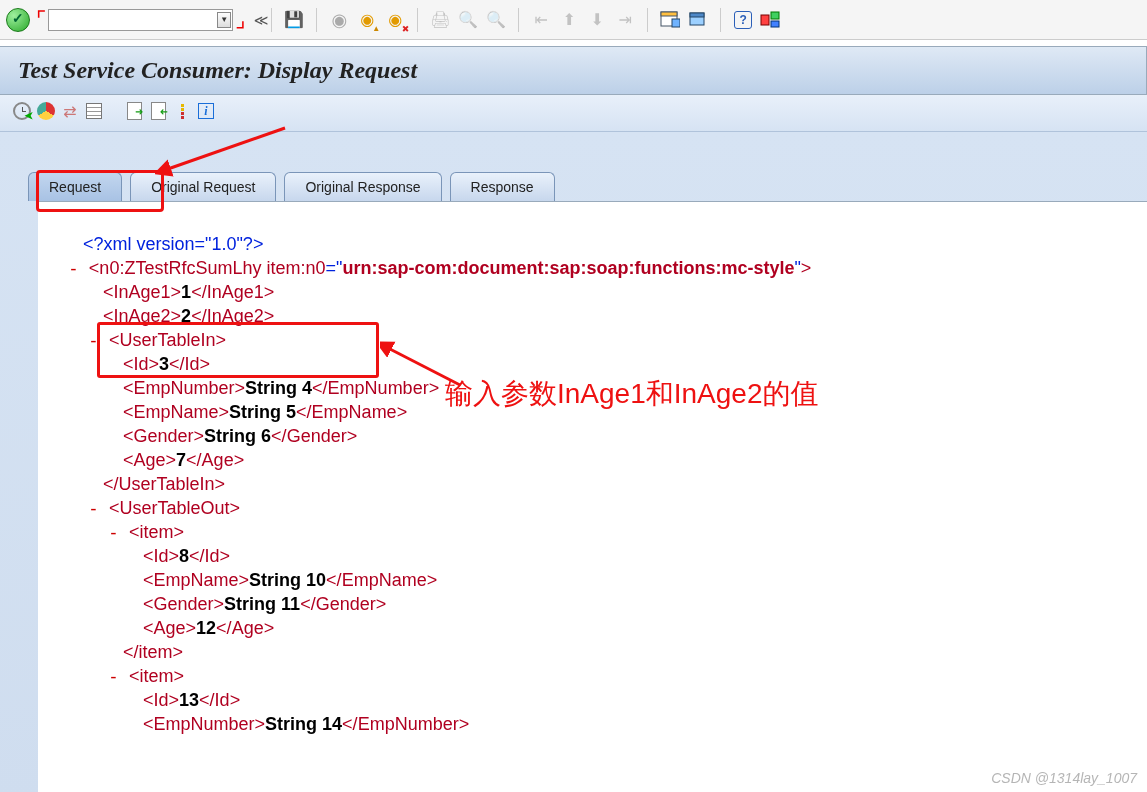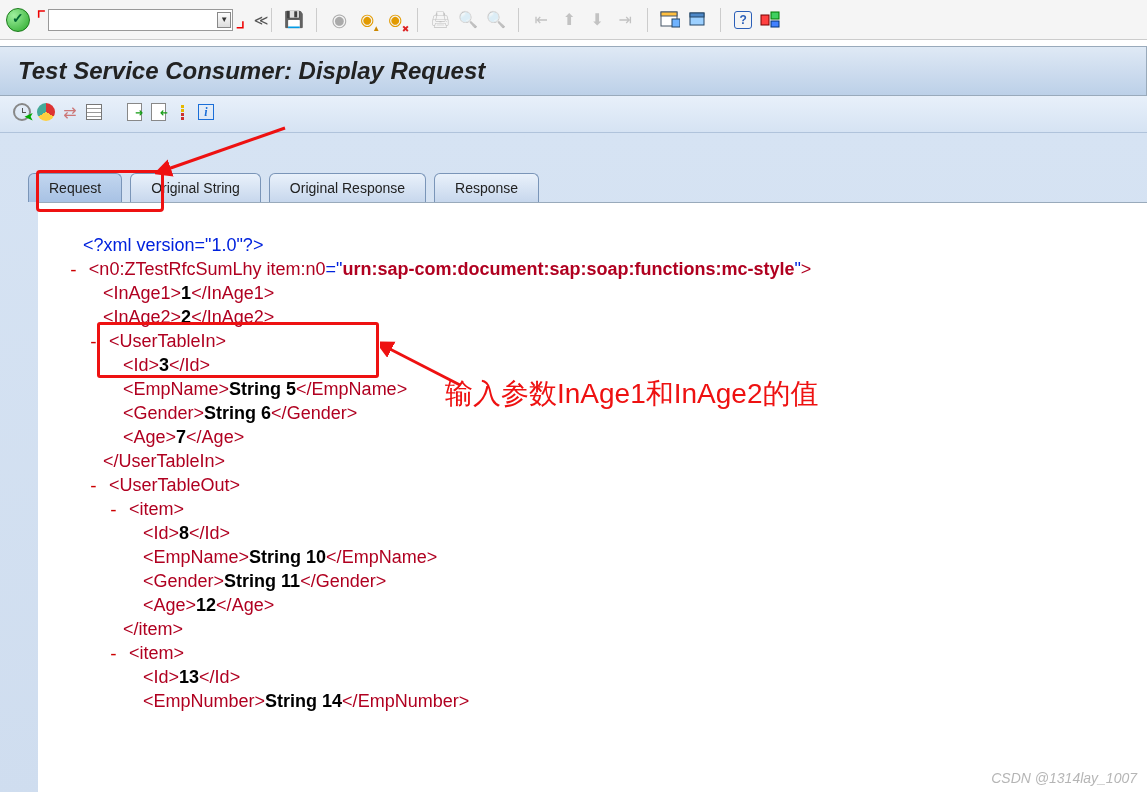--- a/index.html
+++ b/index.html
@@ -80,20 +80,21 @@
   .title-bar {
     background: linear-gradient(#dfe9f5, #bcd0e8);
     border: 1px solid #9ab;
     border-left: none;
     padding: 10px 18px;
     font-size: 24px;
     font-weight: bold;
     font-style: italic;
     color: #222;
     margin-top: 6px;
+    font-family: Liberation Serif, serif;
   }
   
   .app-toolbar {
     display: flex; align-items: center;
     padding: 6px 12px 10px 12px;
     background: linear-gradient(#e8f0fa, #d6e3f3);
     border-bottom: 1px solid #b0c3db;
     gap: 4px;
   }
   .app-toolbar .ico { width:20px; height:20px; display:flex; align-items:center; justify-content:center; font-size:16px; cursor:pointer;}
@@ -263,32 +264,33 @@
       </div>
   </div>
   <div class="ico">
       <div class="info-ico">i</div>
     </div>
 </div>
 
 <div class="tab-area">
   <div class="tabs">
     <div class="tab active">Request</div>
-    <div class="tab">Original String</div>
+    <div class="tab">Original Request</div>
     <div class="tab">Original Response</div>
     <div class="tab">Response</div>
   </div>
 
   <div class="xml-pane">
     <div class="row">   <span class="decl">&lt;?xml version="1.0"?&gt;</span></div>
     <div class="row"><span class="minus">-</span>  <span class="tag">&lt;n0:ZTestRfcSumLhy</span> <span class="attrname">item:n0</span><span class="eq">="</span><span class="attrval">urn:sap-com:document:sap:soap:functions:mc-style</span><span class="eq">"</span><span class="tag">&gt;</span></div>
     <div class="row">       <span class="tag">&lt;<span>InAge1</span>&gt;</span><span class="txt">1</span><span class="tag">&lt;/<span>InAge1</span>&gt;</span></div>
     <div class="row">       <span class="tag">&lt;<span>InAge2</span>&gt;</span><span class="txt">2</span><span class="tag">&lt;/<span>InAge2</span>&gt;</span></div>
     <div class="row">    <span class="minus">-</span>  <span class="tag">&lt;<span>UserTableIn</span>&gt;</span></div>
     <div class="row">           <span class="tag">&lt;<span>Id</span>&gt;</span><span class="txt">3</span><span class="tag">&lt;/<span>Id</span>&gt;</span></div>
+    <div class="row">           <span class="tag">&lt;<span>EmpNumber</span>&gt;</span><span class="txt">String 4</span><span class="tag">&lt;/<span>EmpNumber</span>&gt;</span></div>
     <div class="row">           <span class="tag">&lt;<span>EmpName</span>&gt;</span><span class="txt">String 5</span><span class="tag">&lt;/<span>EmpName</span>&gt;</span></div>
     <div class="row">           <span class="tag">&lt;<span>Gender</span>&gt;</span><span class="txt">String 6</span><span class="tag">&lt;/<span>Gender</span>&gt;</span></div>
     <div class="row">           <span class="tag">&lt;<span>Age</span>&gt;</span><span class="txt">7</span><span class="tag">&lt;/<span>Age</span>&gt;</span></div>
     <div class="row">       <span class="tag">&lt;/<span>UserTableIn</span>&gt;</span></div>
     <div class="row">    <span class="minus">-</span>  <span class="tag">&lt;<span>UserTableOut</span>&gt;</span></div>
     <div class="row">        <span class="minus">-</span>  <span class="tag">&lt;<span>item</span>&gt;</span></div>
     <div class="row">               <span class="tag">&lt;<span>Id</span>&gt;</span><span class="txt">8</span><span class="tag">&lt;/<span>Id</span>&gt;</span></div>
     <div class="row">               <span class="tag">&lt;<span>EmpName</span>&gt;</span><span class="txt">String 10</span><span class="tag">&lt;/<span>EmpName</span>&gt;</span></div>
     <div class="row">               <span class="tag">&lt;<span>Gender</span>&gt;</span><span class="txt">String 11</span><span class="tag">&lt;/<span>Gender</span>&gt;</span></div>
     <div class="row">               <span class="tag">&lt;<span>Age</span>&gt;</span><span class="txt">12</span><span class="tag">&lt;/<span>Age</span>&gt;</span></div>

